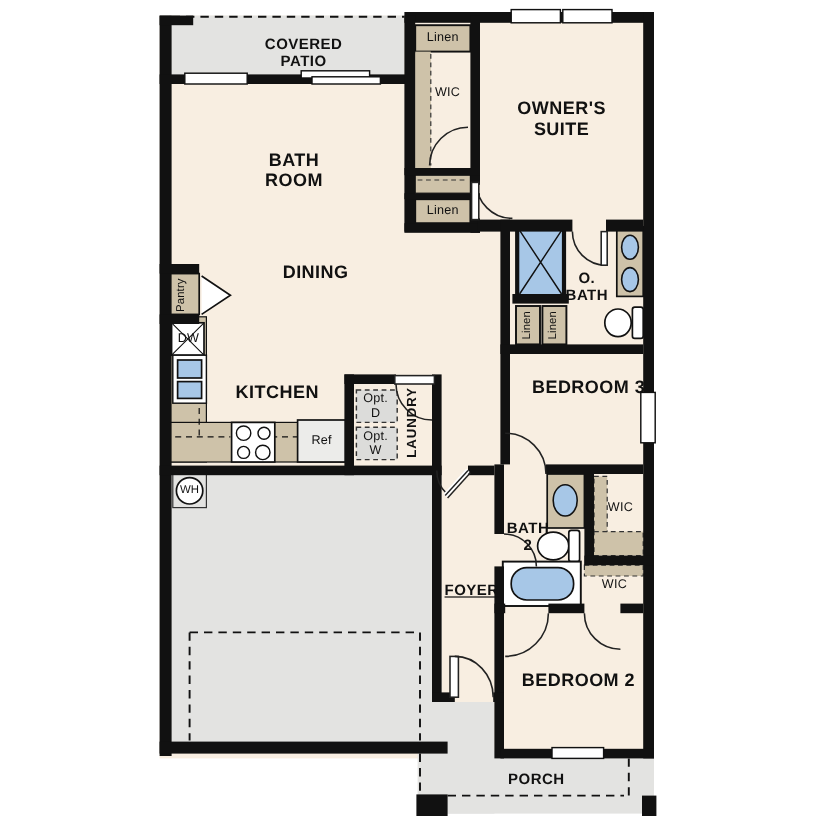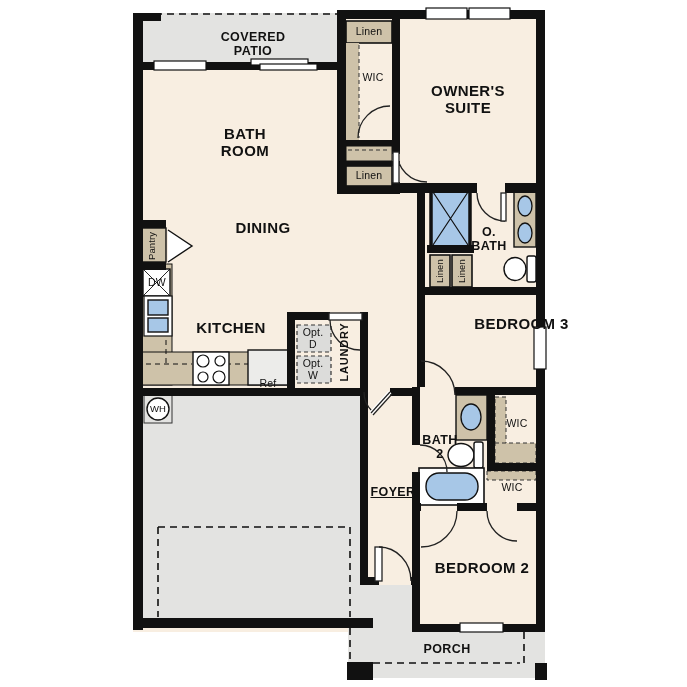--- a/index.html
+++ b/index.html
@@ -188,31 +188,31 @@
   <div class="lbl big" style="left:231px; top:309px;margin-top:19px;">KITCHEN</div>
   <div class="lbl big" style="left:468px; top:100px;">OWNER'S
 SUITE</div>
   <div class="lbl sm" style="left:373px; top:78px;">WIC</div>
   <div class="lbl sm" style="left:369px; top:32px;">Linen</div>
   <div class="lbl sm" style="left:369px; top:176px;">Linen</div>
   <div class="lbl tiny rot" style="left:440px; top:271px;">Linen</div>
   <div class="lbl tiny rot" style="left:462px; top:271px;">Linen</div>
   <div class="lbl med" style="left:489px; top:239px;">O.
 BATH</div>
-  <div class="lbl big" style="left:503px; top:324px;padding-left:37px;">BEDROOM 3</div>
+  <div class="lbl big" style="left:472px; top:324px;padding-left:37px;">BEDROOM 3</div>
   <div class="lbl med" style="left:440px; top:447px;">BATH
 2</div>
   <div class="lbl sm" style="left:517px; top:424px;">WIC</div>
   <div class="lbl sm" style="left:512px; top:488px;">WIC</div>
   <div class="lbl med" style="left:393px; top:492px;text-decoration:underline;">FOYER</div>
   <div class="lbl big" style="left:482px; top:568px;">BEDROOM 2</div>
   <div class="lbl med" style="left:447px; top:649px;">PORCH</div>
   <div class="lbl smb rot" style="left:344px; top:352px;">LAUNDRY</div>
   <div class="lbl sm" style="left:313px; top:339px;">Opt.
 D</div>
   <div class="lbl sm" style="left:313px; top:370px;">Opt.
 W</div>
   <div class="lbl tiny rot" style="left:152px; top:246px;">Pantry</div>
   <div class="lbl sm" style="left:157px; top:283px;">DW</div>
-  <div class="lbl sm" style="left:268px; top:368px;margin-top:16px;">Ref</div>
+  <div class="lbl sm" style="left:268px; top:368px;">Ref</div>
   <div class="lbl tiny" style="left:158px; top:409px;">WH</div>
 
 </div>
 
 </body></html>

